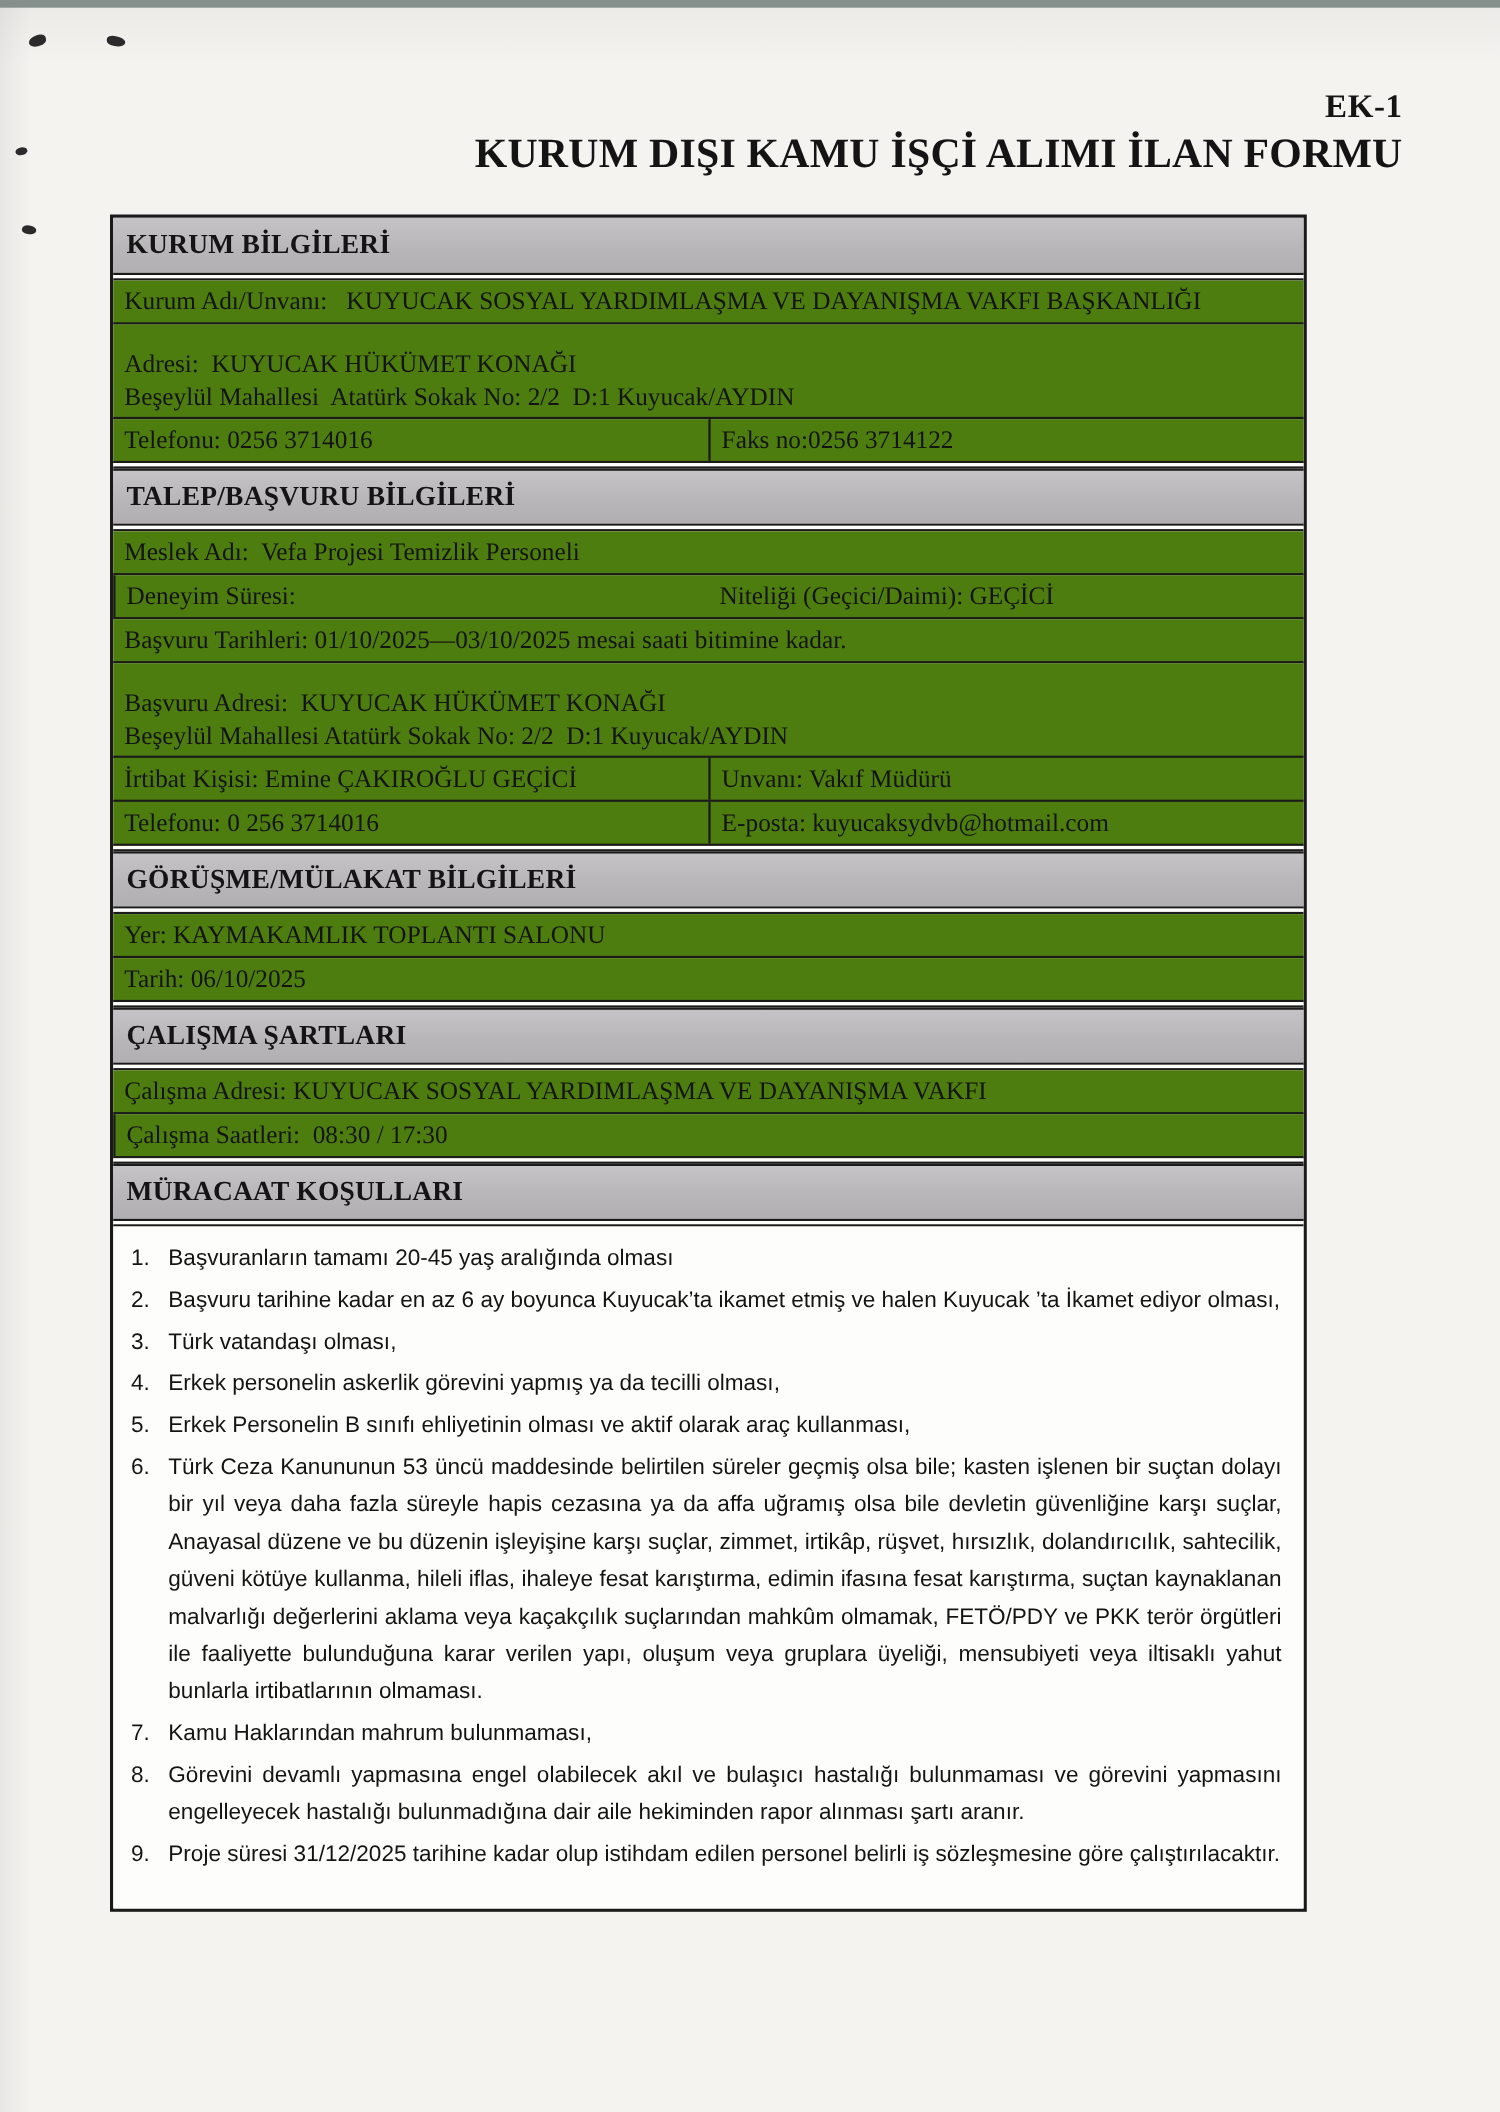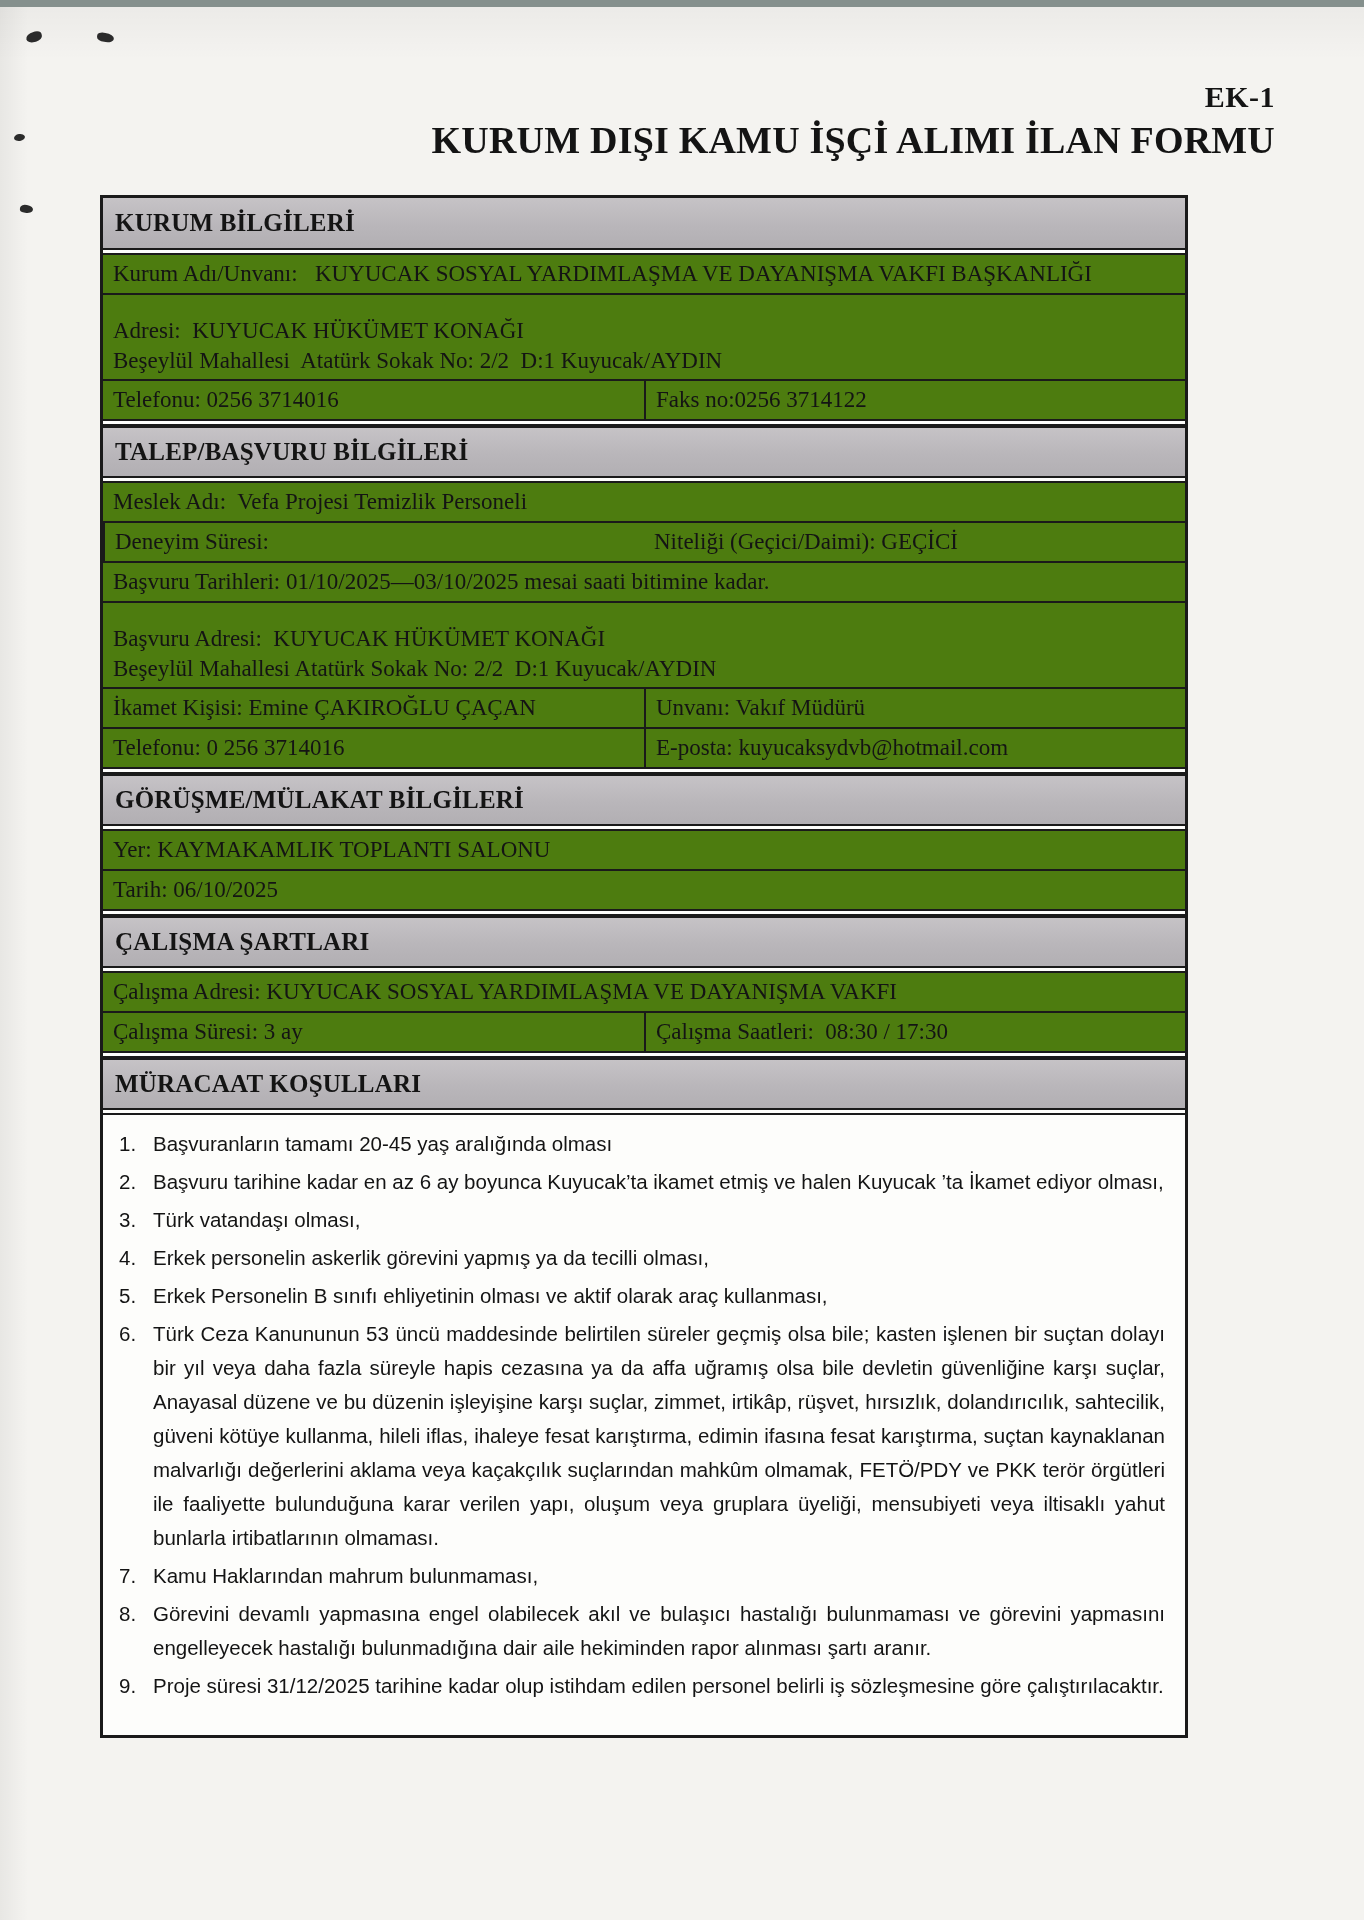--- a/index.html
+++ b/index.html
@@ -105,21 +105,21 @@
       <div class="cell">Niteliği (Geçici/Daimi): GEÇİCİ</div>
     </div>
     <div class="row">
       <div class="cell">Başvuru Tarihleri: 01/10/2025—03/10/2025 mesai saati bitimine kadar.</div>
     </div>
     <div class="row">
       <div class="cell multiline">Başvuru Adresi:  KUYUCAK HÜKÜMET KONAĞI
 Beşeylül Mahallesi Atatürk Sokak No: 2/2  D:1 Kuyucak/AYDIN</div>
     </div>
     <div class="row two">
-      <div class="cell">İkamet Kişisi: Emine ÇAKIROĞLU ÇAÇAN</div>
+      <div class="cell">İrtibat Kişisi: Emine ÇAKIROĞLU GEÇİCİ</div>
       <div class="cell right">Unvanı: Vakıf Müdürü</div>
     </div>
     <div class="row two">
       <div class="cell">Telefonu: 0 256 3714016</div>
       <div class="cell right">E-posta: kuyucaksydvb@hotmail.com</div>
     </div>
 
     <div class="gap"></div>
     <div class="sec-header">GÖRÜŞME/MÜLAKAT BİLGİLERİ</div>
     <div class="gap"></div>
@@ -132,21 +132,20 @@
     </div>
 
     <div class="gap"></div>
     <div class="sec-header">ÇALIŞMA ŞARTLARI</div>
     <div class="gap"></div>
 
     <div class="row">
       <div class="cell">Çalışma Adresi: KUYUCAK SOSYAL YARDIMLAŞMA VE DAYANIŞMA VAKFI</div>
     </div>
     <div class="row two">
-      <div class="cell">Çalışma Süresi: 3 ay</div>
       <div class="cell right">Çalışma Saatleri:  08:30 / 17:30</div>
     </div>
 
     <div class="gap"></div>
     <div class="sec-header">MÜRACAAT KOŞULLARI</div>
     <div class="gap"></div>
 
     <div class="list-box">
       <div class="list-item">
         <span class="num">1.</span>

